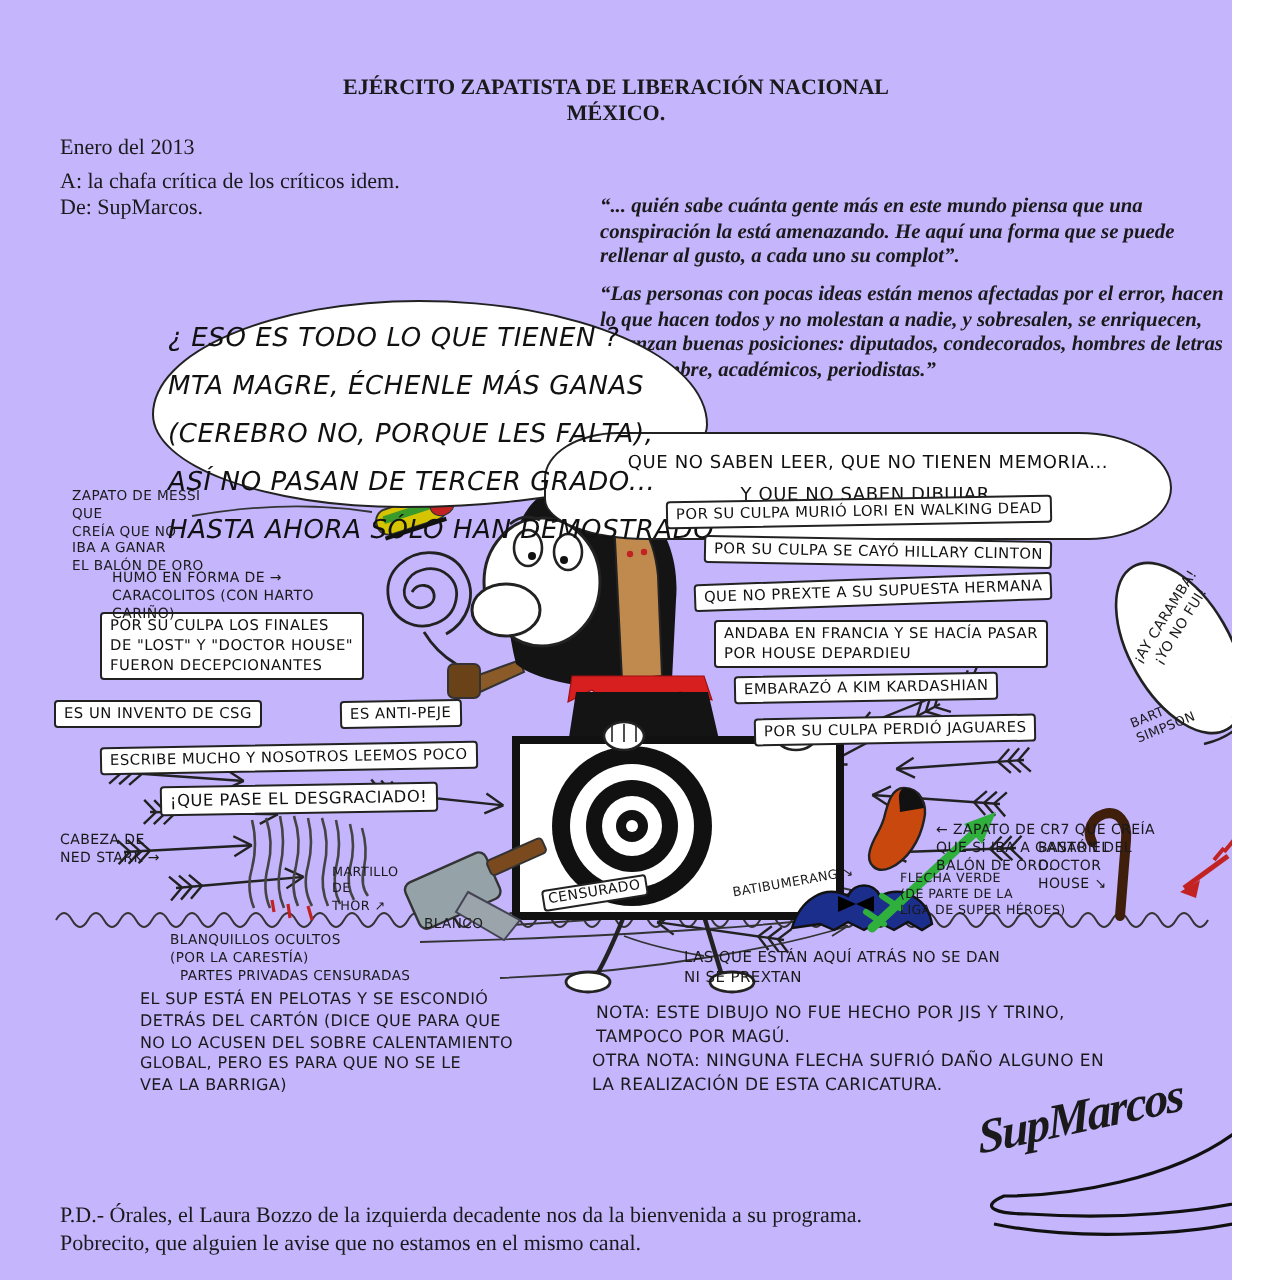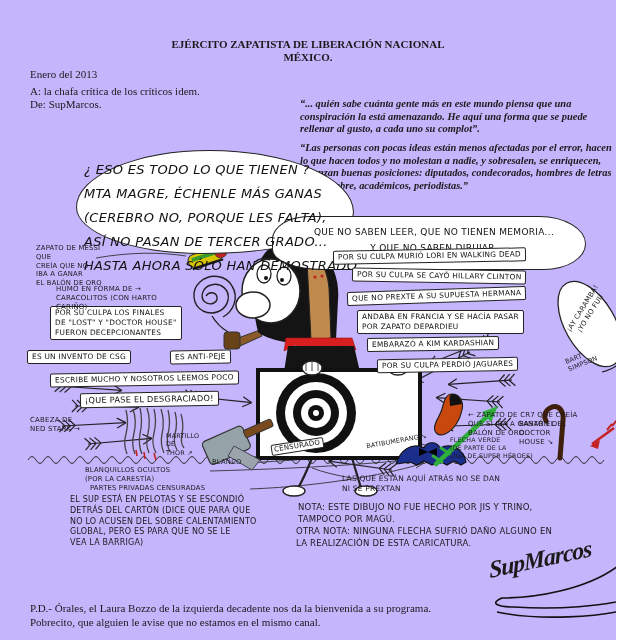--- a/index.html
+++ b/index.html
@@ -179,21 +179,21 @@
 (CEREBRO NO, PORQUE LES FALTA),
 ASÍ NO PASAN DE TERCER GRADO...
 HASTA AHORA SÓLO HAN DEMOSTRADO</div>
   <div class="bubble-text" style="left:294px;top:224px;width:280px;font-size:9px;line-height:1.8;text-align:center;letter-spacing:.3px;">QUE NO SABEN LEER, QUE NO TIENEN MEMORIA...
 Y QUE NO SABEN DIBUJAR.</div>
 
   <div class="hand-box" style="left:333px;top:249px;transform:rotate(-1deg);">POR SU CULPA MURIÓ LORI EN WALKING DEAD</div>
   <div class="hand-box" style="left:352px;top:269px;transform:rotate(1deg);">POR SU CULPA SE CAYÓ HILLARY CLINTON</div>
   <div class="hand-box" style="left:347px;top:289px;transform:rotate(-2deg);">QUE NO PREXTE A SU SUPUESTA HERMANA</div>
   <div class="hand-box" style="left:357px;top:310px;">ANDABA EN FRANCIA Y SE HACÍA PASAR
-POR ZAPATO DEPARDIEU</div>
+POR HOUSE DEPARDIEU</div>
   <div class="hand-box" style="left:367px;top:337px;transform:rotate(-1deg);">EMBARAZÓ A KIM KARDASHIAN</div>
   <div class="hand-box" style="left:377px;top:358px;transform:rotate(-1deg);">POR SU CULPA PERDIÓ JAGUARES</div>
 
   <div class="hand-box" style="left:50px;top:306px;">POR SU CULPA LOS FINALES
 DE "LOST" Y "DOCTOR HOUSE"
 FUERON DECEPCIONANTES</div>
   <div class="hand-box" style="left:27px;top:350px;">ES UN INVENTO DE CSG</div>
   <div class="hand-box" style="left:170px;top:350px;transform:rotate(-1deg);">ES ANTI-PEJE</div>
   <div class="hand-box" style="left:50px;top:372px;transform:rotate(-1deg);">ESCRIBE MUCHO Y NOSOTROS LEEMOS POCO</div>
   <div class="hand-box" style="left:80px;top:392px;transform:rotate(-1deg);font-size:8.2px;">¡QUE PASE EL DESGRACIADO!</div>

